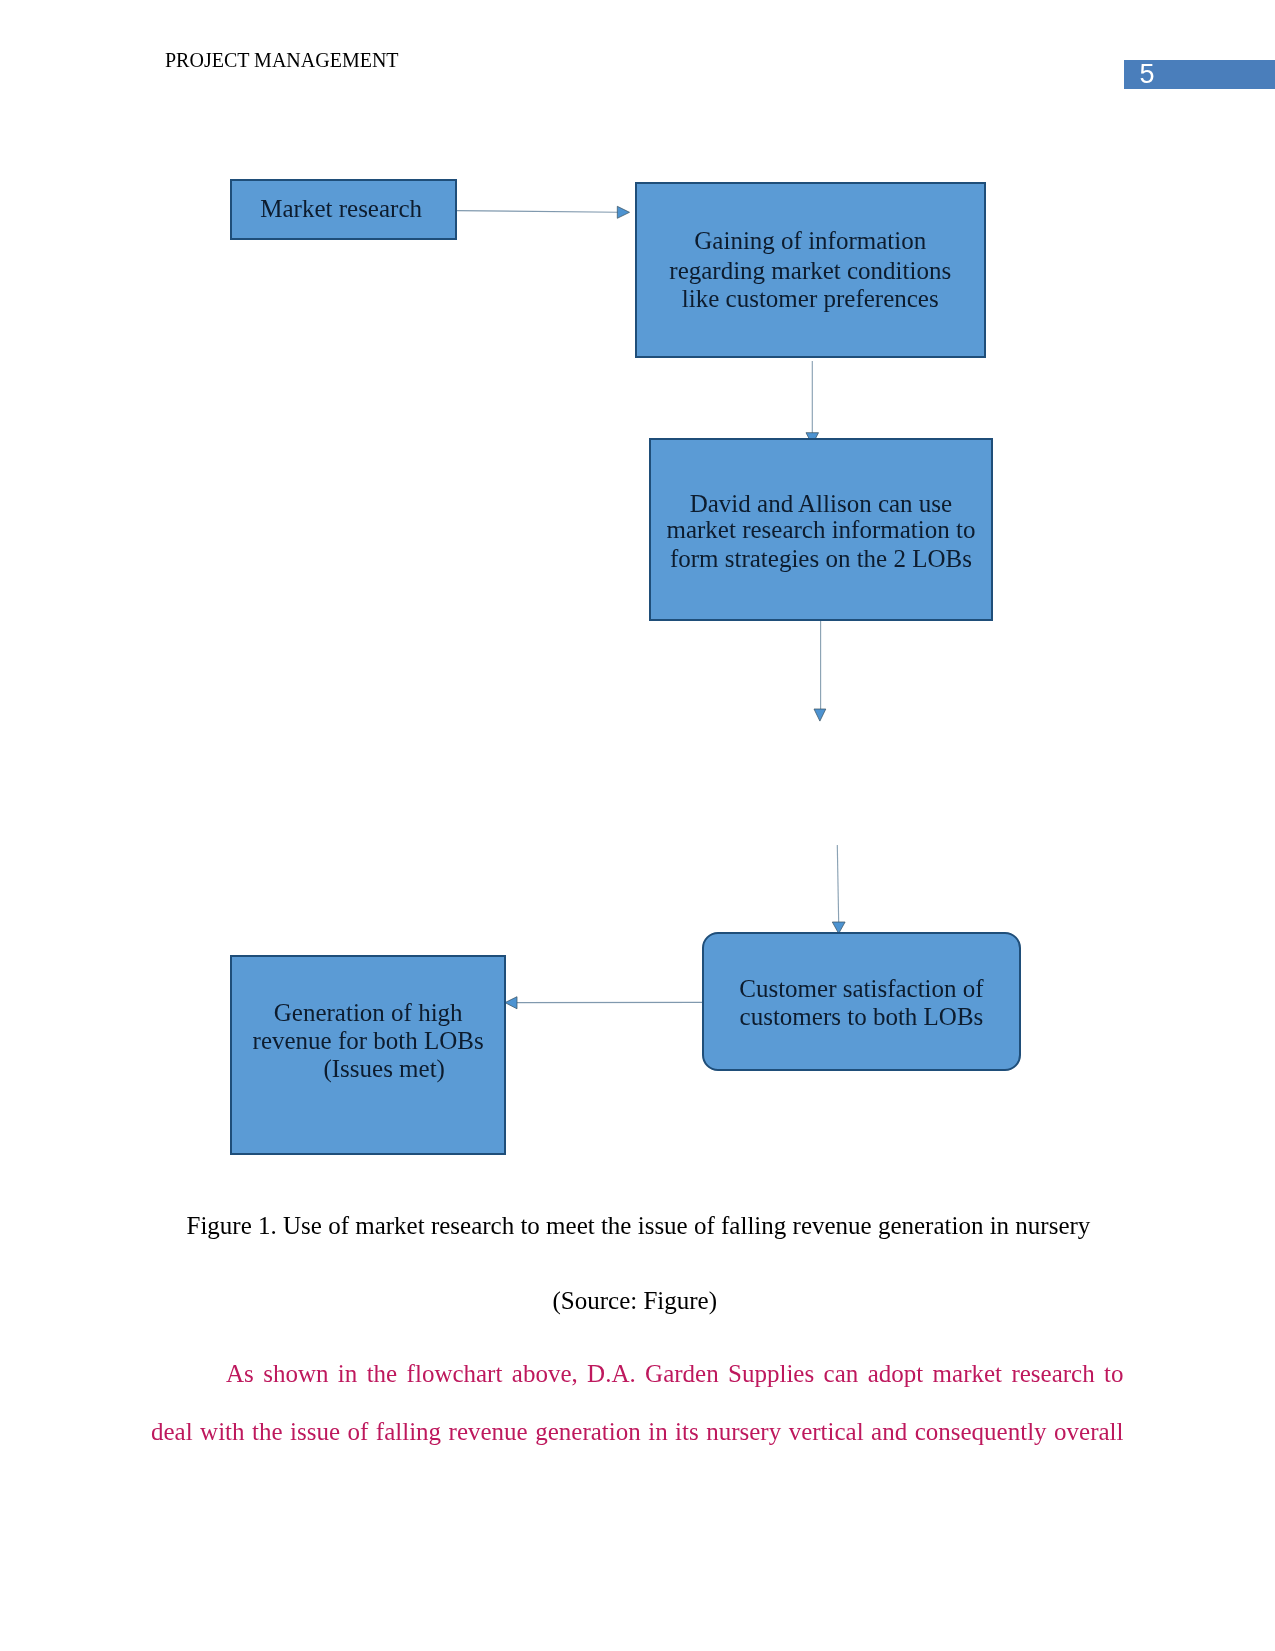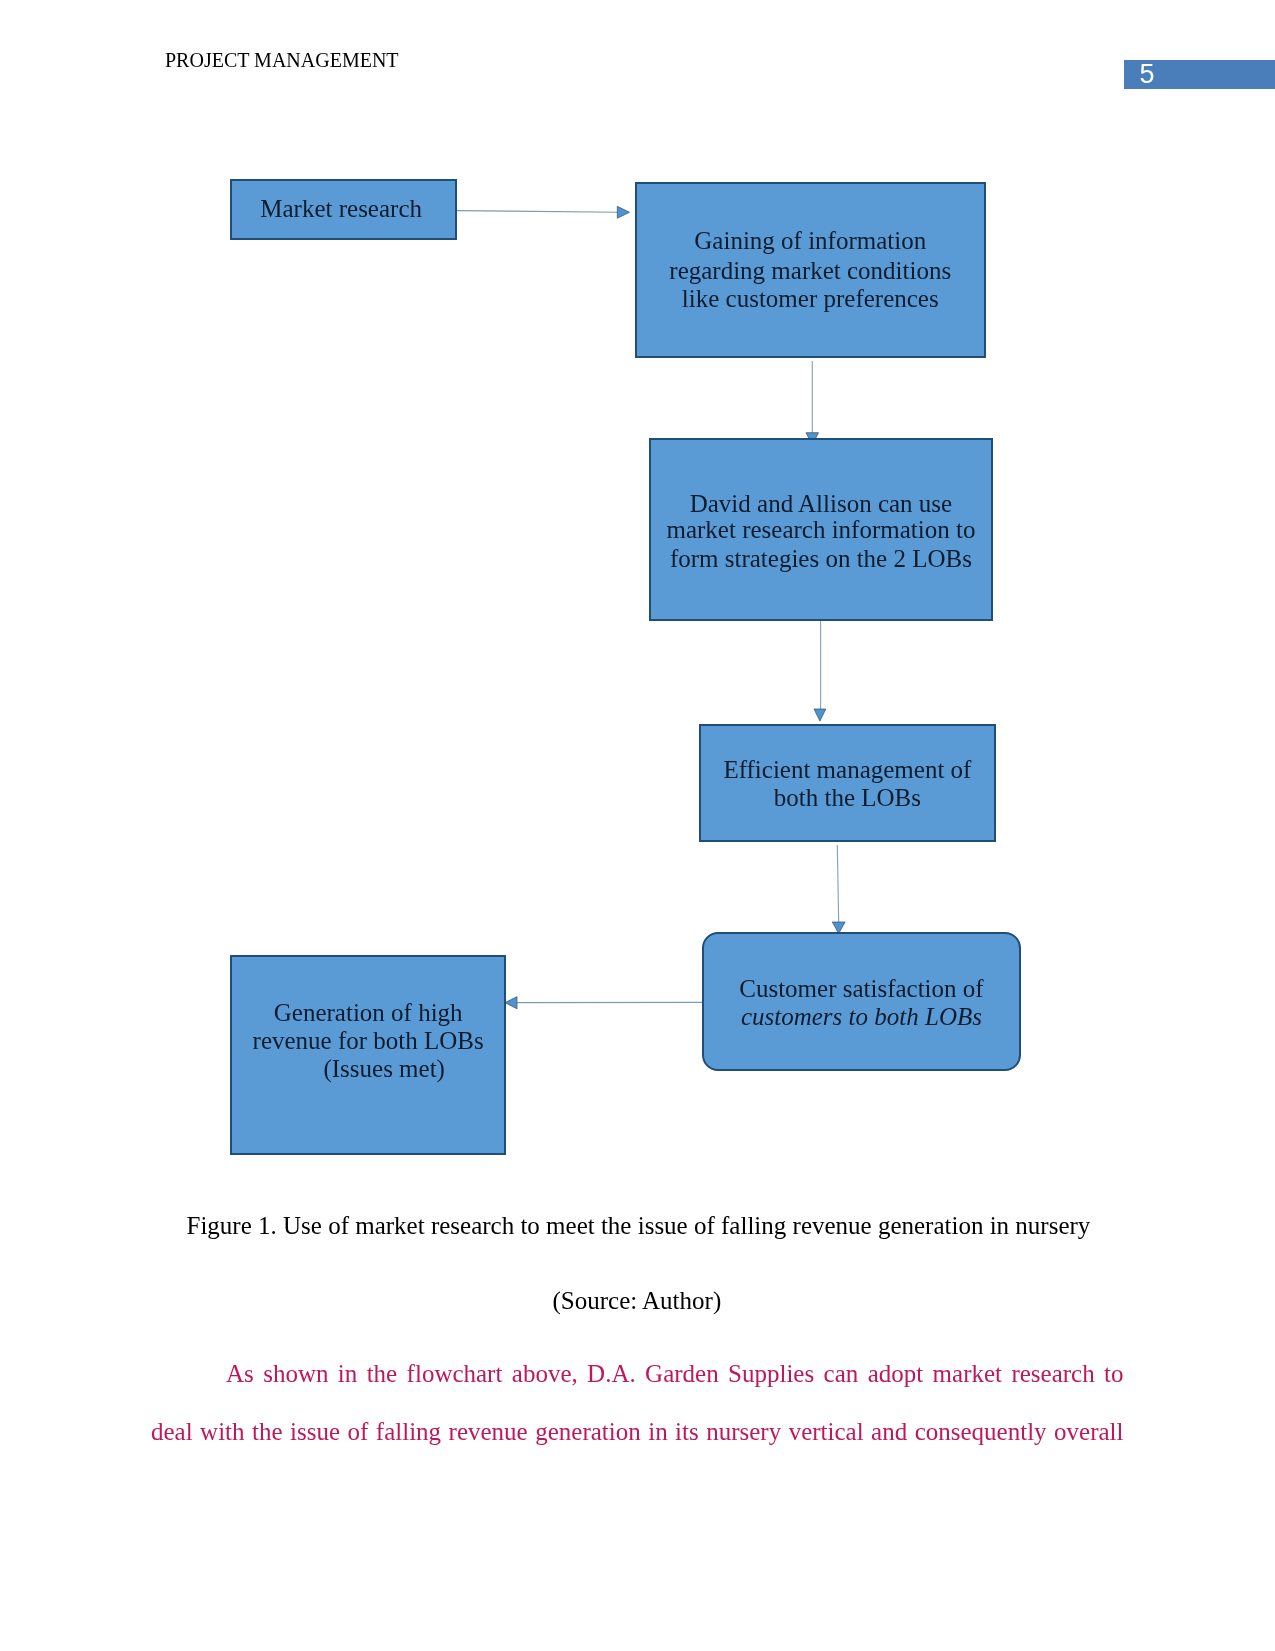--- a/index.html
+++ b/index.html
@@ -72,33 +72,29 @@
     <div class="ln" style="top:73.5px;">regarding market conditions</div>
     <div class="ln" style="top:102px;">like customer preferences</div>
   </div>
 
   <div class="flowbox" style="left:649.3px;top:438px;width:343.3px;height:183.1px;">
     <div class="ln" style="top:50.5px;">David and Allison can use</div>
     <div class="ln" style="top:77.3px;">market research information to</div>
     <div class="ln" style="top:106.2px;">form strategies on the 2 LOBs</div>
   </div>
 
-  <div class="flowbox" style="left:699px;top:724.3px;width:296.8px;height:117.6px;">
-    <div class="ln" style="top:30.5px;">Efficient management of</div>
-    <div class="ln" style="top:58.8px;">both the LOBs</div>
-  </div>
 
   <div class="flowbox" style="left:702px;top:932.4px;width:318.9px;height:138.6px;border-radius:16px;">
     <div class="ln" style="top:41.8px;">Customer satisfaction of</div>
-    <div class="ln" style="top:70px;font-style:italic;">customers to both LOBs</div>
+    <div class="ln" style="top:70px;">customers to both LOBs</div>
   </div>
 
   <div class="flowbox" style="left:230.2px;top:954.6px;width:276px;height:200px;">
     <div class="ln" style="top:43.6px;">Generation of high</div>
     <div class="ln" style="top:71.1px;">revenue for both LOBs</div>
     <div class="ln" style="top:99.3px;padding-left:16px;">(Issues met)</div>
   </div>
 
   <div class="tline" id="figure-caption">Figure 1. Use of market research to meet the issue of falling revenue generation in nursery</div>
-  <div class="tline" id="figure-source">(Source: Author)</div>
+  <div class="tline" id="figure-source">(Source: Figure)</div>
   <div id="body-paragraph">As shown in the flowchart above, D.A. Garden Supplies can adopt market research to deal with the issue of falling revenue generation in its nursery vertical and consequently overall</div>
 
 </div>
 
 </body></html>

